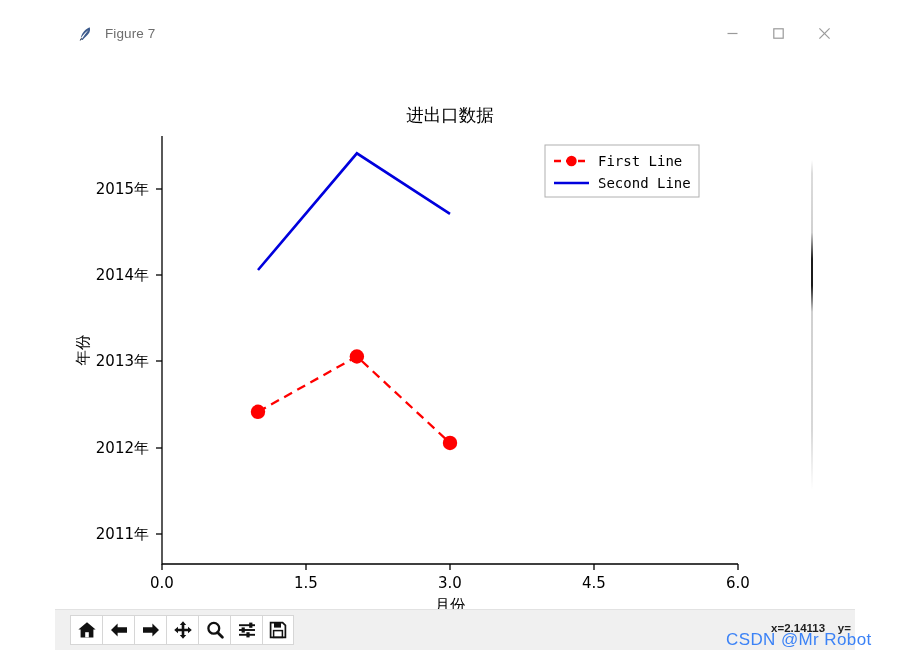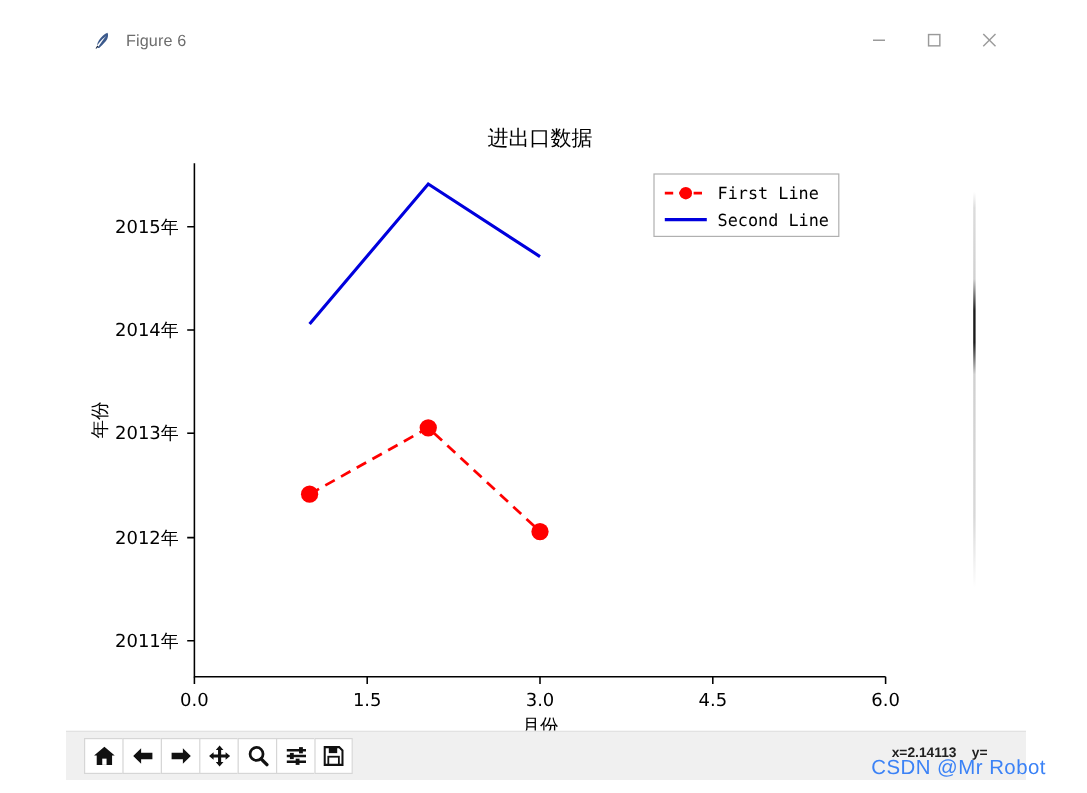--- a/index.html
+++ b/index.html
@@ -120,21 +120,21 @@
     align-items: center;
     justify-content: center;
     box-sizing: border-box;
     padding: 0;
   }
   .toolbtn:last-child { border-right: 1px solid #d6d6d6; }
   .toolbtn svg { display: block; }
 
   #coord-readout {
     position: absolute;
-    right: 32px;
+    right: 4px;
     top: 12px;
     font-size: 11.5px;
     font-weight: bold;
     color: #1f1f1f;
     font-family: "Liberation Sans", sans-serif;
     white-space: pre;
   }
 
   
   #watermark {
@@ -175,21 +175,21 @@
   <div id="window">
 
     <div id="titlebar">
       <div id="titlebar-left">
         <span id="app-icon">
           <svg width="17" height="17" viewBox="0 0 17 17">
             <path d="M12.6 2.2 C10.3 3.0 7.3 5.6 5.6 8.3 C4.6 9.9 4.0 11.5 3.9 12.9 L6.0 10.2 C7.3 8.5 9.4 6.4 11.6 4.9 C9.9 6.9 8.0 9.3 6.8 11.2 L4.2 15.1 L5.6 15.1 C7.2 13.4 9.7 11.0 11.3 9.1 C13.1 6.9 13.5 4.0 12.6 2.2 Z" fill="#3c5a8c"></path>
             <path d="M4.0 13.2 L2.6 15.4 L3.6 15.4 L5.2 13.3 Z" fill="#15233d"></path>
           </svg>
         </span>
-        <span id="window-title">Figure 6</span>
+        <span id="window-title">Figure 7</span>
       </div>
       <div id="winbtn-group">
         <div class="winbtn">
           <svg width="13" height="13" viewBox="0 0 13 13">
             <line x1="1.5" y1="6.5" x2="11.5" y2="6.5" stroke="#9a9a9a" stroke-width="1.2"></line>
           </svg>
         </div>
         <div class="winbtn">
           <svg width="13" height="13" viewBox="0 0 13 13">
             <rect x="1.8" y="1.8" width="9.4" height="9.4" fill="none" stroke="#9a9a9a" stroke-width="1.2"></rect>

